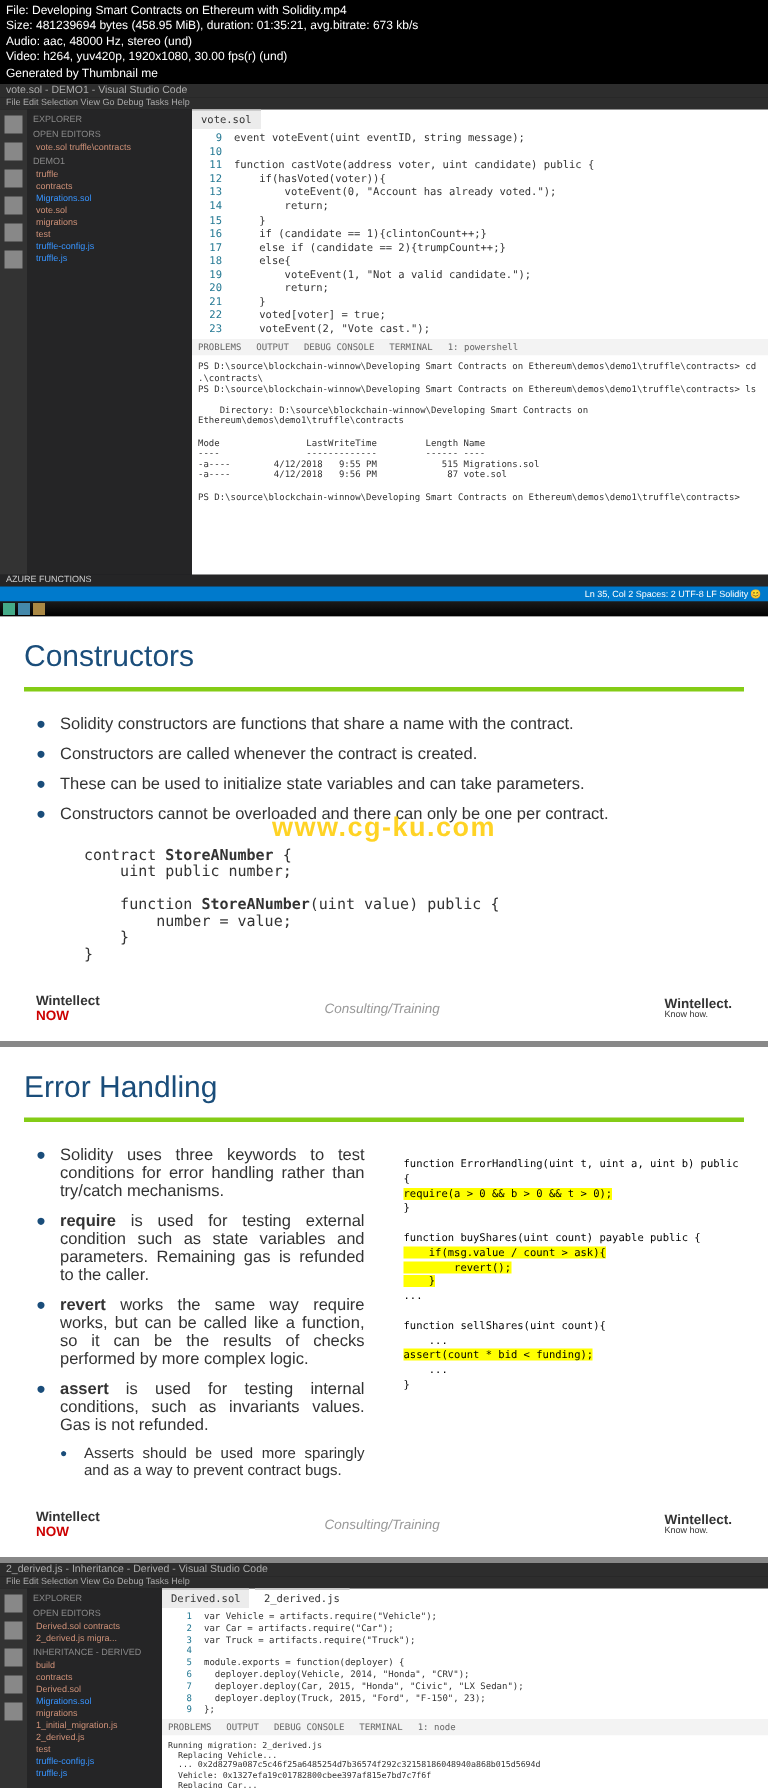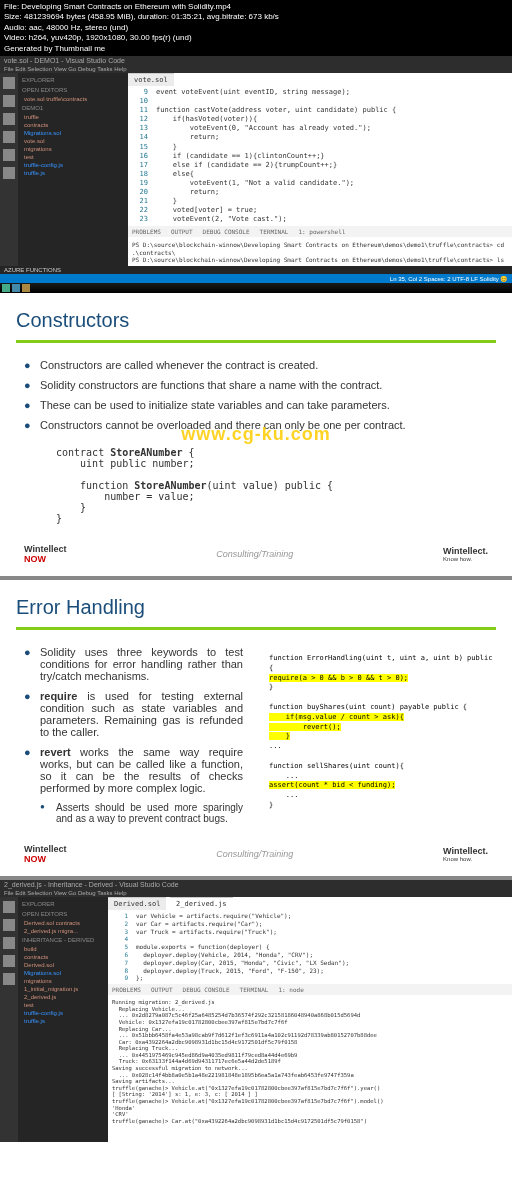--- a/index.html
+++ b/index.html
@@ -1,21 +1,21 @@
 <!DOCTYPE html>
 <html><head>
 <meta charset="utf-8">
 <style>
 * { margin: 0; padding: 0; box-sizing: border-box; }
 body { width: 512px; font-family: Arial, sans-serif; font-size: 11px; background: #fff; }
 .header-info { background: #000; color: #fff; padding: 2px 4px; font-size: 8px; line-height: 1.3; }
 .vscode { background: #1e1e1e; color: #ccc; font-size: 7px; position: relative; }
 .vscode-title { background: #2d2d2d; color: #aaa; padding: 1px 4px; font-size: 7px; }
 .vscode-menu { background: #2d2d2d; color: #aaa; padding: 1px 4px; font-size: 6px; }
-.vscode-body { display: flex; height: 193px; }
+.vscode-body { display: flex; height: 310px; }
 .vscode-activity { width: 18px; background: #333; display: flex; flex-direction: column; align-items: center; padding-top: 4px; gap: 6px; }
 .activity-icon { width: 12px; height: 12px; background: #888; }
 .vscode-sidebar { width: 110px; background: #252526; color: #ccc; font-size: 6px; padding: 2px; }
 .sidebar-section { color: #888; padding: 2px; font-size: 6px; }
 .sidebar-item { padding: 1px 4px; color: #ce9178; }
 .sidebar-item.blue { color: #3794ff; }
 .vscode-editor { flex: 1; background: #fff; color: #333; font-family: Consolas, monospace; font-size: 7px; overflow: hidden; }
 .editor-tab { background: #ececec; padding: 2px 6px; font-size: 7px; display: inline-block; border-top: 1px solid #ccc; }
 .editor-code { padding: 2px 4px; line-height: 1.3; }
 .code-line { white-space: pre; }
@@ -137,22 +137,22 @@
     <div class="task-icon"></div>
     <div class="task-icon" style="background:#48a"></div>
     <div class="task-icon" style="background:#a84"></div>
   </div>
 </div>
 
 <div class="slide" style="position:relative">
   <div class="watermark">www.cg-ku.com</div>
   <h2 class="slide-title">Constructors</h2>
   <ul>
+    <li>Solidity constructors are functions that share a name with the contract.</li>
     <li>Constructors are called whenever the contract is created.</li>
-    <li>Solidity constructors are functions that share a name with the contract.</li>
     <li>These can be used to initialize state variables and can take parameters.</li>
     <li>Constructors cannot be overloaded and there can only be one per contract.</li>
   </ul>
   <div class="code-block">contract <span class="kw2">StoreANumber</span> {
     uint public number;
 
     function <span class="kw2">StoreANumber</span>(uint value) public {
         number = value;
     }
 }</div>
@@ -165,20 +165,21 @@
 <div class="page-div"></div>
 
 <div class="slide">
   <h2 class="slide-title">Error Handling</h2>
   <div class="slide2-body">
     <div class="slide2-left">
       <ul>
         <li>Solidity uses three keywords to test conditions for error handling rather than try/catch mechanisms.</li>
         <li><b>require</b> is used for testing external condition such as state variables and parameters. Remaining gas is refunded to the caller.</li>
         <li><b>revert</b> works the same way require works, but can be called like a function, so it can be the results of checks performed by more complex logic.</li>
+        <li><b>assert</b> is used for testing internal conditions, such as invariants values. Gas is not refunded.</li>
         <li class="sub">Asserts should be used more sparingly and as a way to prevent contract bugs.</li>
       </ul>
     </div>
     <div class="slide2-right">
       <div>function ErrorHandling(uint t, uint a, uint b) public {</div>
       <div><span class="hl">    require(a &gt; 0 &amp;&amp; b &gt; 0 &amp;&amp; t &gt; 0);</span></div>
       <div>}</div>
       <br>
       <div>function buyShares(uint count) payable public {</div>
       <div style="white-space:pre"><span class="hl">    if(msg.value / count &gt; ask){

